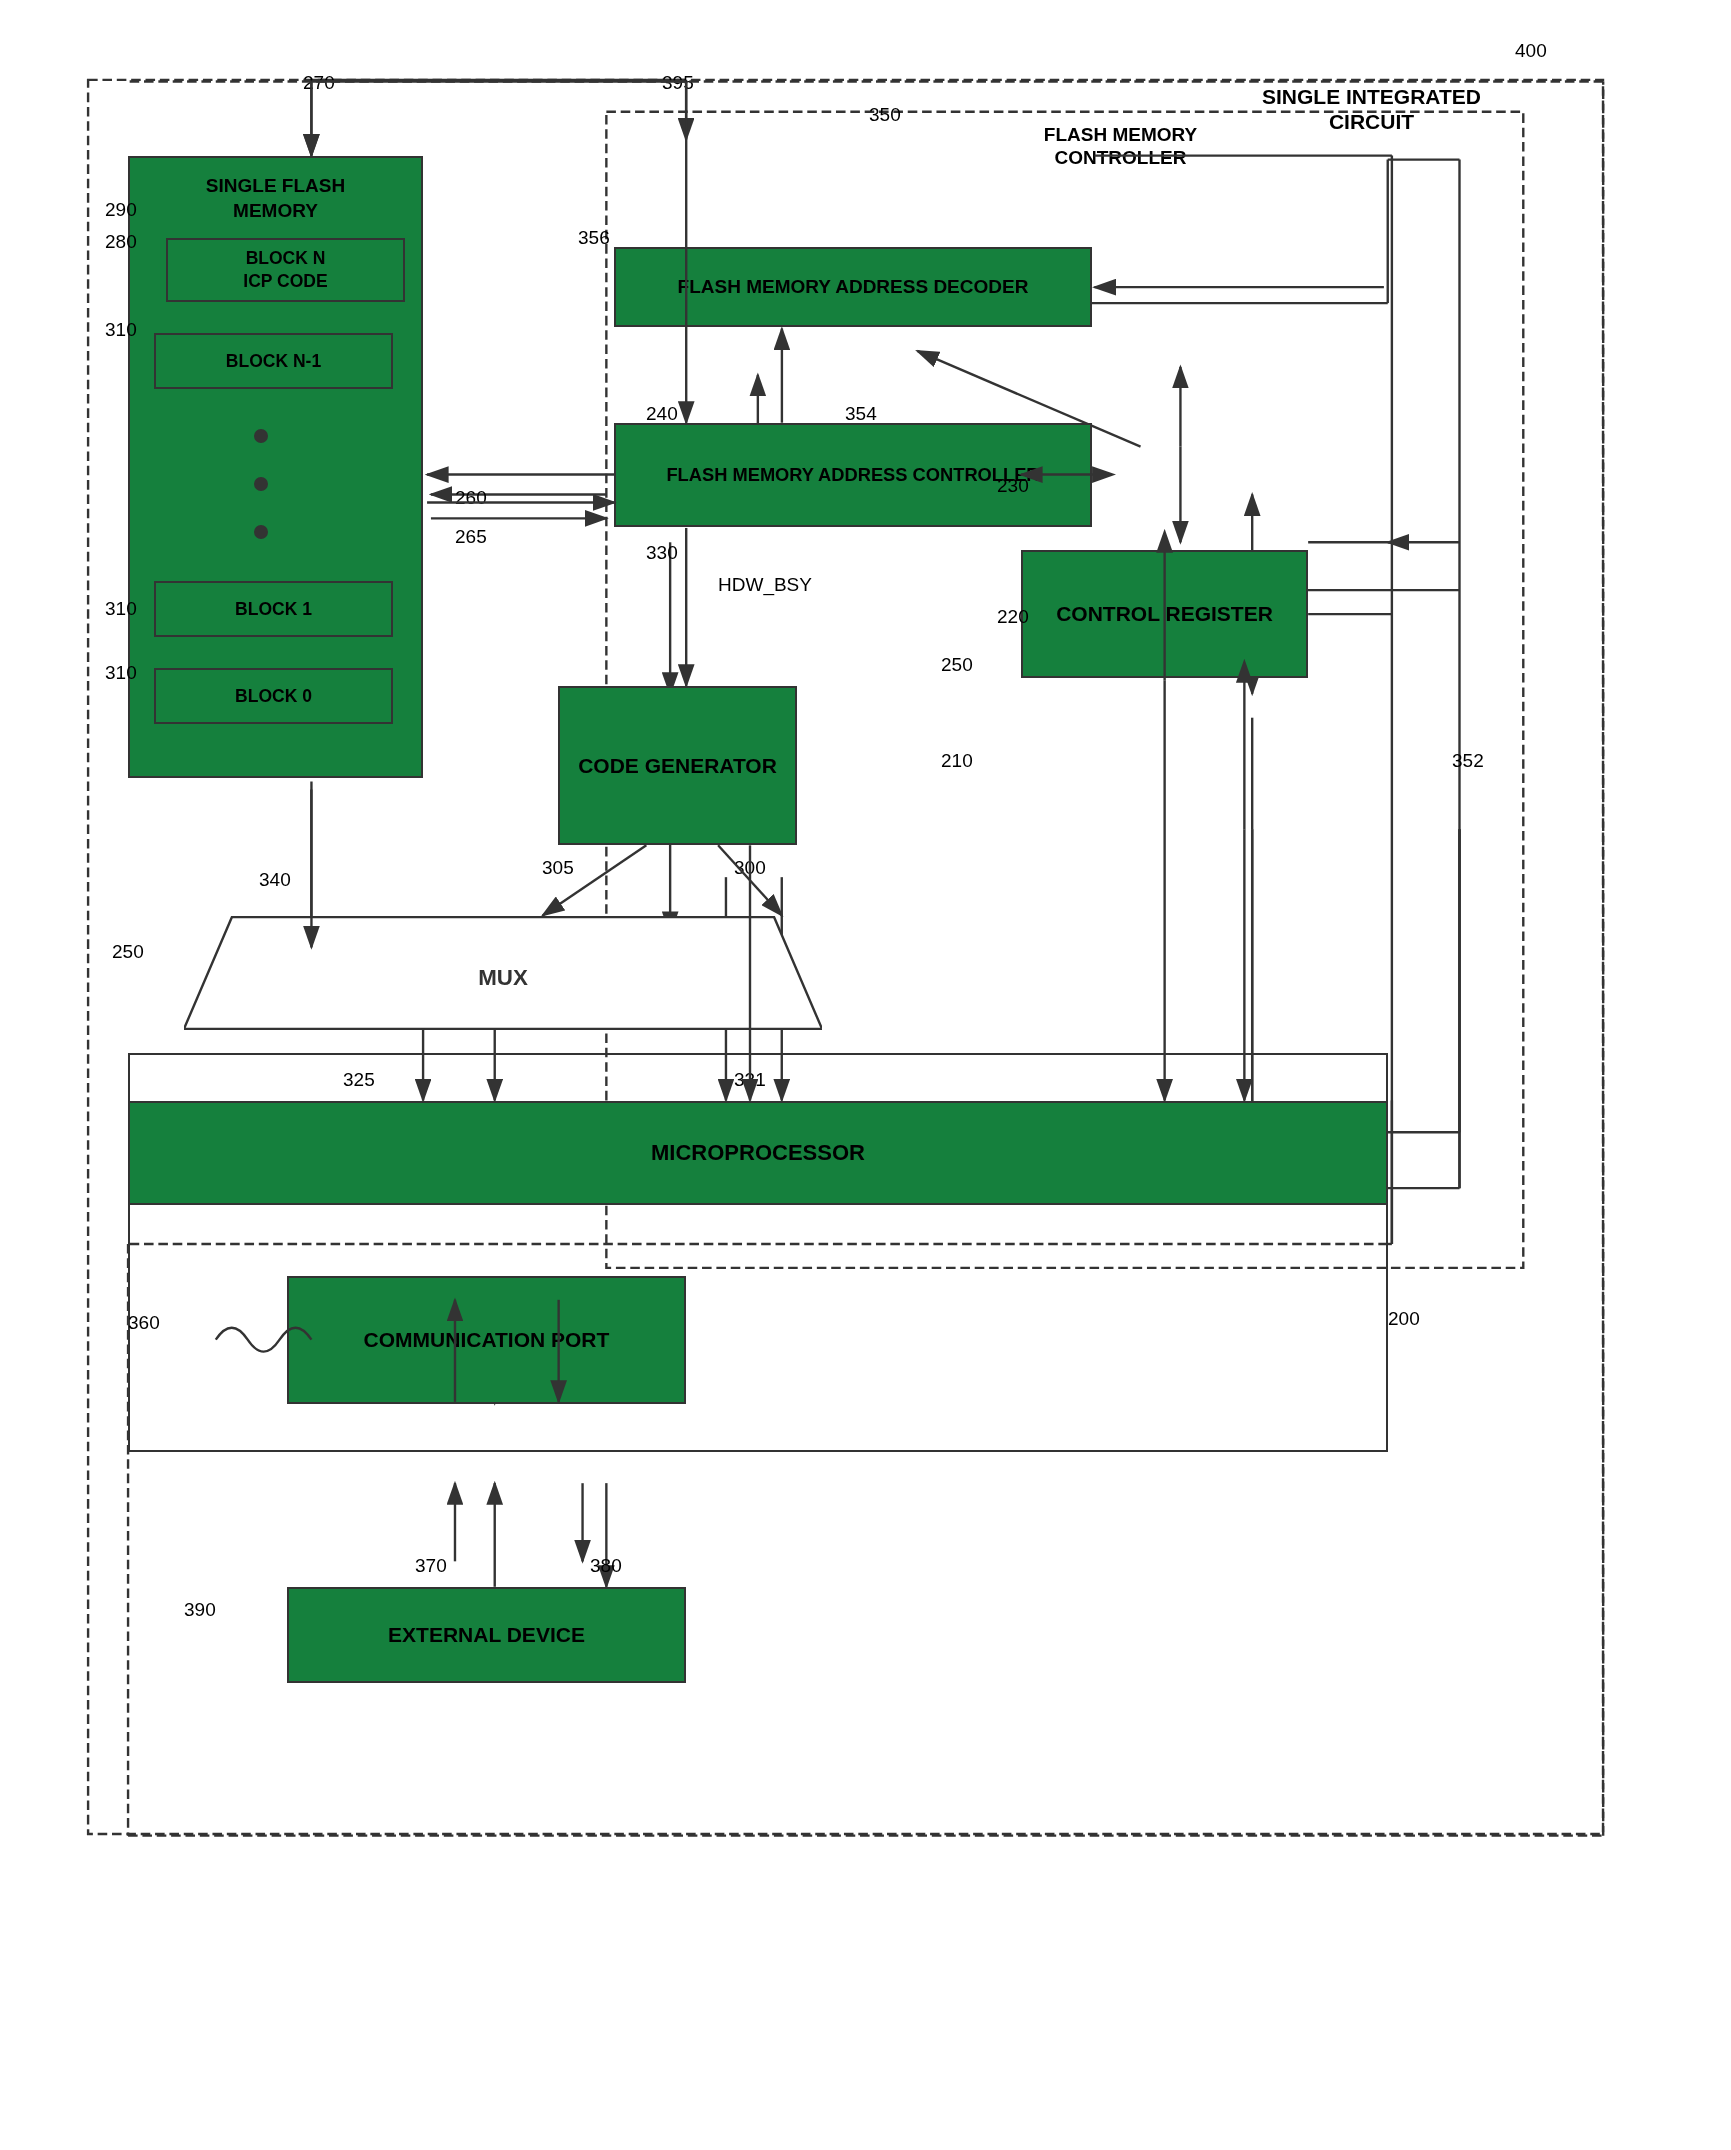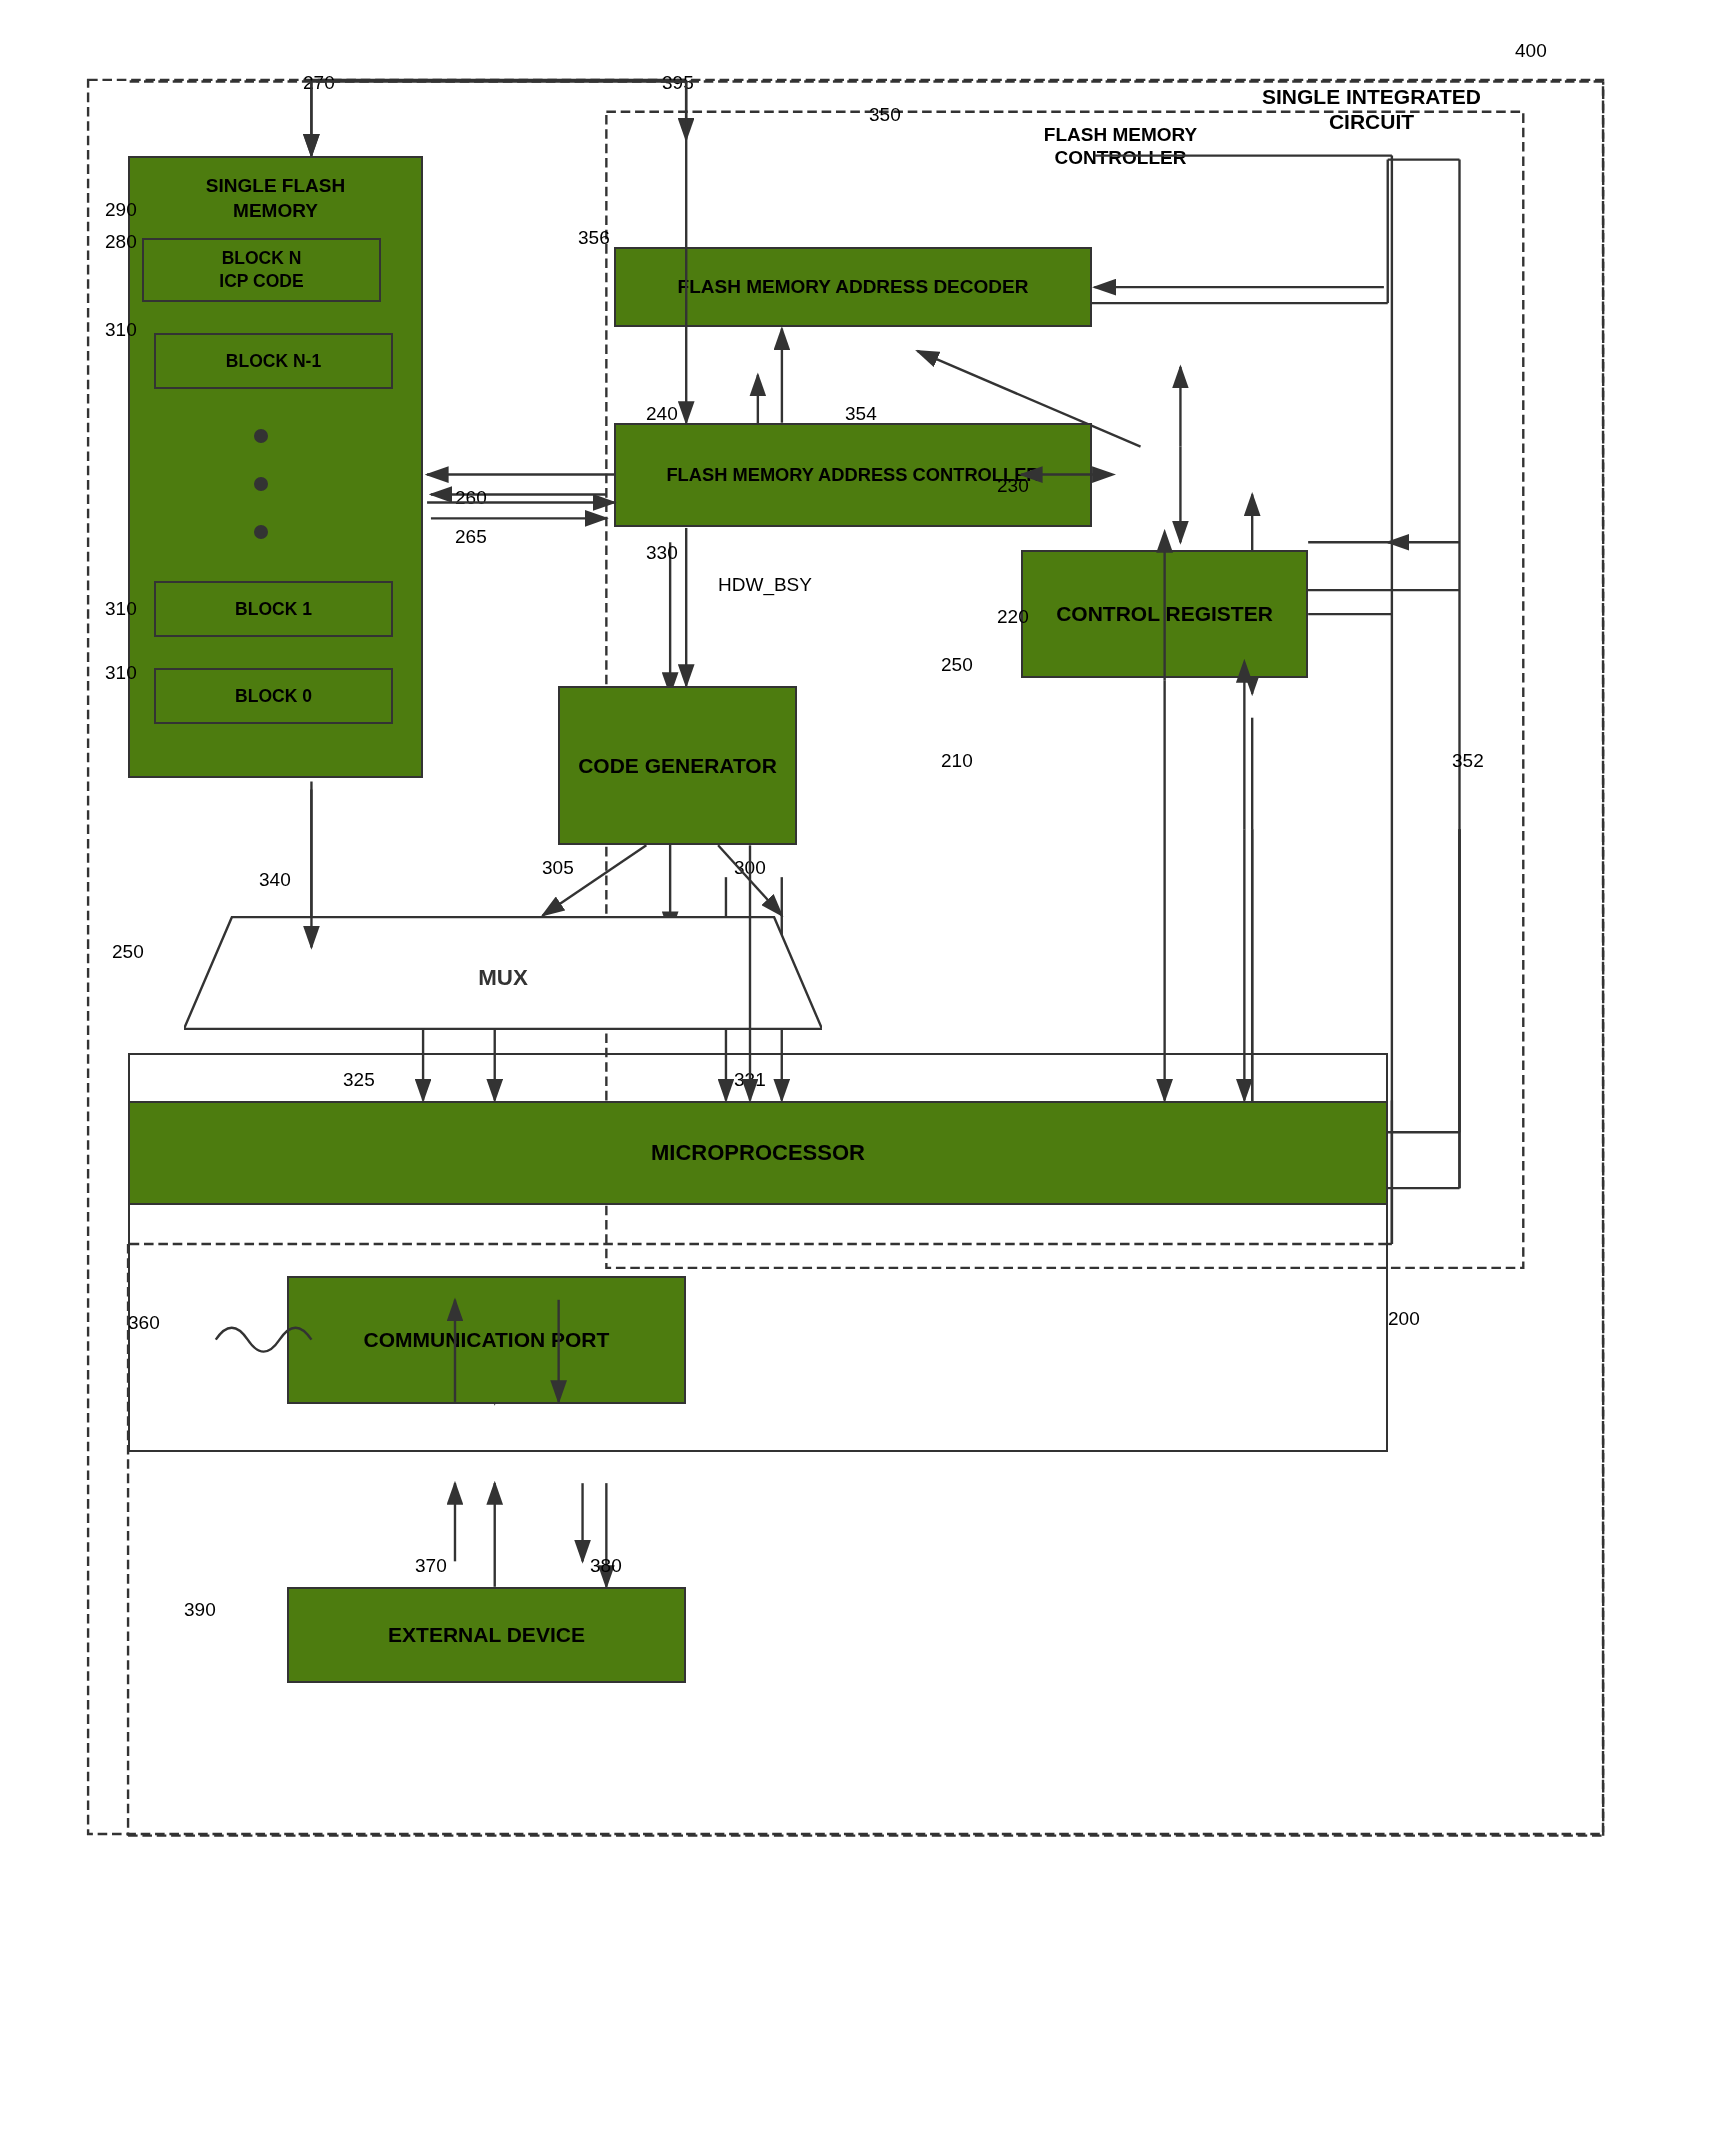--- a/index.html
+++ b/index.html
@@ -21,21 +21,21 @@
     .label {
       position: absolute;
       font-size: 22px;
       font-weight: bold;
       text-align: center;
       line-height: 1.2;
     }
     .box {
       position: absolute;
       border: 2.4px solid #333;
-      background: #4d7c0f;
+      background: #15803d;
       display: flex;
       align-items: center;
       justify-content: center;
       text-align: center;
       font-size: 21px;
       font-weight: bold;
       line-height: 1.3;
     }
     .ref-num {
       position: absolute;
@@ -138,21 +138,21 @@
   </svg>
 
   <div class="ref-num" style="top:8px; left:1451px;">400</div>
 
   <div class="label" style="top:52px; left:1156px; width:303px; font-size:21px;">SINGLE INTEGRATED
 CIRCUIT</div>
 
   <div class="box" style="top:124px; left:64px; width:295px; height:622px; font-size:19px;">
     <div style="position:absolute; top:16px; left:0; right:0; text-align:center; font-size:19px; font-weight:bold;">SINGLE FLASH<br>MEMORY</div>
 
-    <div class="box" style="position:absolute; top:80px; left:12px; width:239px; height:64px; font-size:17.5px;">BLOCK N<br>ICP CODE</div>
+    <div class="box" style="position:absolute; top:80px; left:36px; width:239px; height:64px; font-size:17.5px;">BLOCK N<br>ICP CODE</div>
 
     <div class="box" style="position:absolute; top:175px; left:24px; width:239px; height:56px; font-size:17.5px;">BLOCK N-1</div>
 
     <div class="dot" style="position:absolute; top:271px; left:124px;"></div>
     <div class="dot" style="position:absolute; top:319px; left:124px;"></div>
     <div class="dot" style="position:absolute; top:367px; left:124px;"></div>
 
     <div class="box" style="position:absolute; top:423px; left:24px; width:239px; height:56px; font-size:17.5px;">BLOCK 1</div>
 
     <div class="box" style="position:absolute; top:510px; left:24px; width:239px; height:56px; font-size:17.5px;">BLOCK 0</div>

